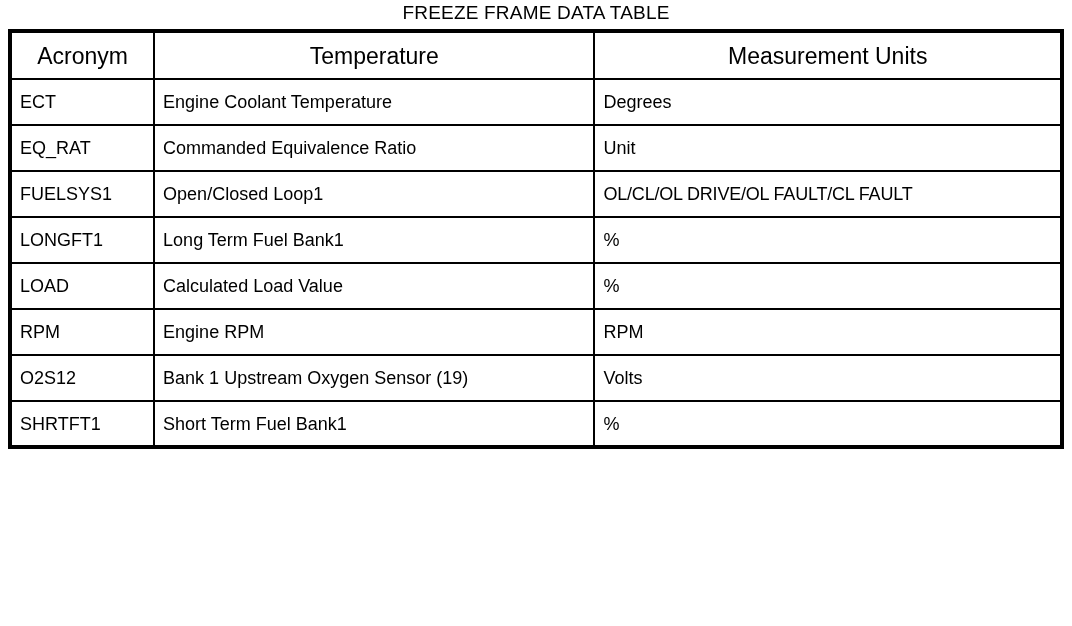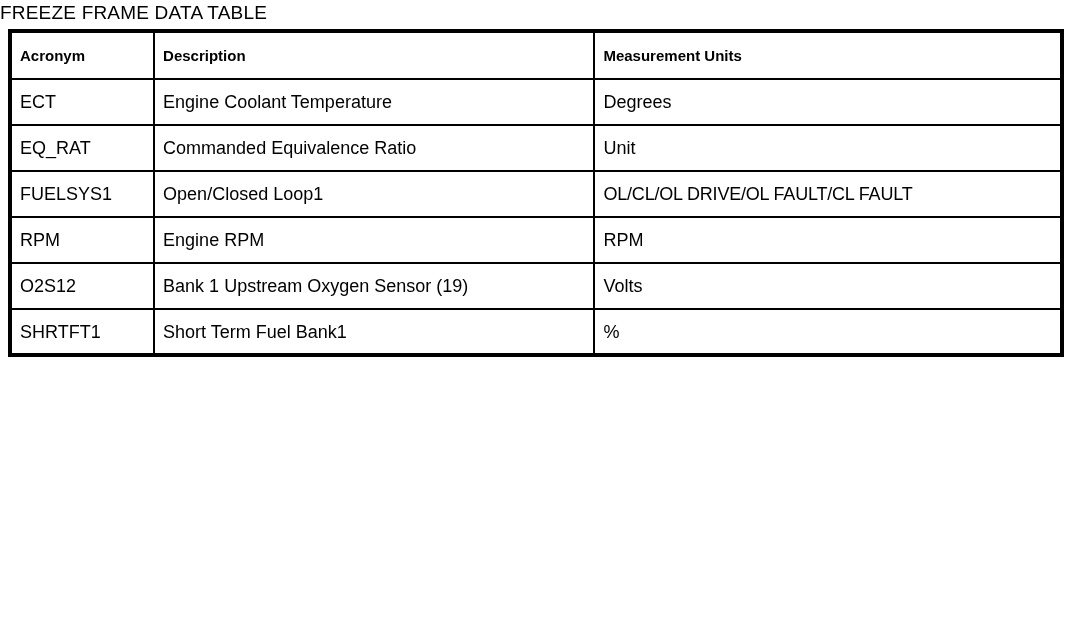--- a/index.html
+++ b/index.html
@@ -14,20 +14,21 @@
     color: #000000;
     overflow: hidden;
   }
   .page {
     position: relative;
     width: 1072px;
     height: 626px;
     box-sizing: border-box;
   }
   .title {
+    text-align: center;
     font-size: 19px;
     font-weight: normal;
     letter-spacing: 0.2px;
     padding-top: 2px;
     padding-bottom: 5px;
     line-height: 22px;
   }
   .table-wrap {
     padding: 0 8px 0 8px;
     box-sizing: border-box;
@@ -48,24 +49,24 @@
     font-size: 18px;
     line-height: 20px;
     height: 46px;
     padding: 0 8px;
     box-sizing: border-box;
     vertical-align: middle;
     white-space: nowrap;
     overflow: hidden;
   }
   table.freeze-frame thead th {
-    font-weight: bold;
-    text-align: left;
+    font-weight: normal;
+    text-align: center;
     height: 48px;
-    font-size: 15px;
+    font-size: 23px;
   }
   table.freeze-frame tbody td {
     text-align: left;
     font-weight: normal;
   }
   table.freeze-frame tbody td.acronym {
     text-align: left;
   }
   .nowrap-tight {
     letter-spacing: -0.2px;
@@ -82,39 +83,49 @@
   <div class="table-wrap">
     <table class="freeze-frame">
       <colgroup>
         <col class="c1">
         <col class="c2">
         <col class="c3">
       </colgroup>
       <thead>
         <tr>
           <th>Acronym</th>
-          <th>Description</th>
+          <th>Temperature</th>
           <th>Measurement Units</th>
         </tr>
       </thead>
       <tbody>
         <tr>
           <td class="acronym">ECT</td>
           <td>Engine Coolant Temperature</td>
           <td>Degrees</td>
         </tr>
         <tr>
           <td class="acronym">EQ_RAT</td>
           <td>Commanded Equivalence Ratio</td>
           <td>Unit</td>
         </tr>
         <tr>
           <td class="acronym">FUELSYS1</td>
           <td>Open/Closed Loop1</td>
           <td class="nowrap-tight">OL/CL/OL DRIVE/OL FAULT/CL FAULT</td>
+        </tr>
+        <tr>
+          <td class="acronym">LONGFT1</td>
+          <td>Long Term Fuel Bank1</td>
+          <td>%</td>
+        </tr>
+        <tr>
+          <td class="acronym">LOAD</td>
+          <td>Calculated Load Value</td>
+          <td>%</td>
         </tr>
         <tr>
           <td class="acronym">RPM</td>
           <td>Engine RPM</td>
           <td>RPM</td>
         </tr>
         <tr>
           <td class="acronym">O2S12</td>
           <td>Bank 1 Upstream Oxygen Sensor (19)</td>
           <td>Volts</td>

